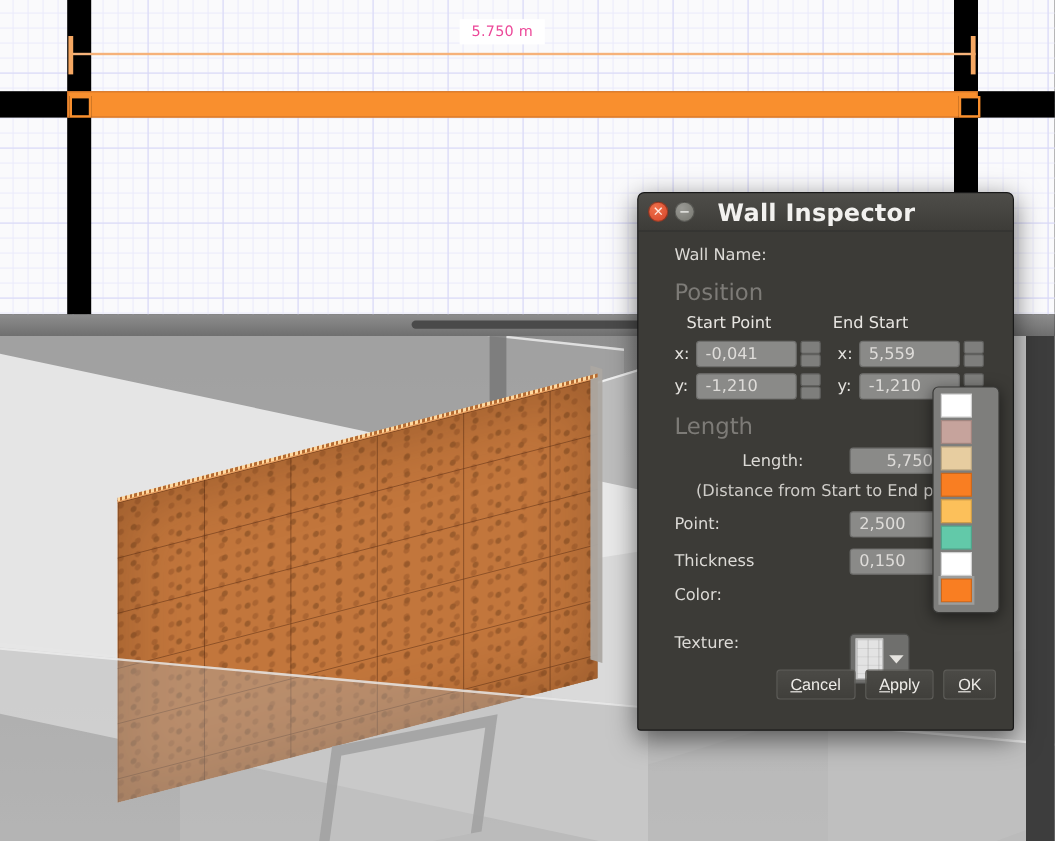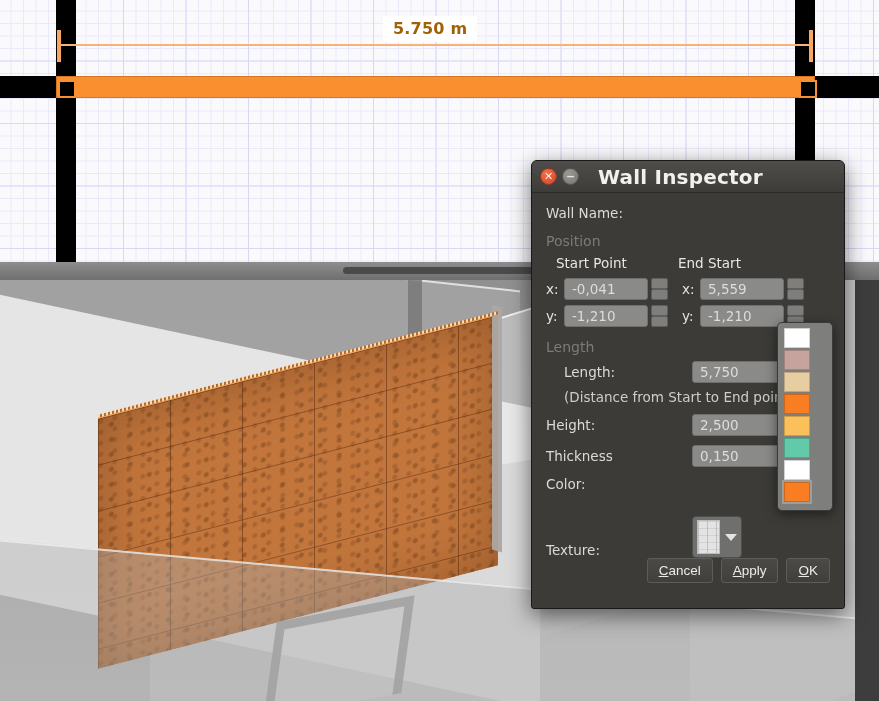--- a/index.html
+++ b/index.html
@@ -39,24 +39,23 @@
   #handle-end{left:799px;}
 
   #dim-line{
     position:absolute;left:58px;top:44px;width:755px;height:2px;background:#f6b27a;
   }
   .dim-tick{position:absolute;width:4px;height:32px;background:#f6a863;top:30px;}
   #dim-tick-left{left:57px;}
   #dim-tick-right{left:809px;}
   #dim-label{
     position:absolute;left:383px;top:16px;
-    background:#ffffff;color:#a16207;
-    font-size:16px;padding:3px 10px 4px 10px;white-space:nowrap;
+    background:#ffffff;color:#ec4899;
+    font-size:12px;padding:3px 10px 4px 10px;white-space:nowrap;
     letter-spacing:.2px;
-    font-weight:bold;
   }
 
   
   #splitter{
     position:absolute;left:0;top:262px;width:879px;height:18px;
     background:linear-gradient(to bottom,#8d8d8d 0%,#808080 45%,#6f6f6f 100%);
     border-bottom:1px solid #4a4a4a;
   }
   #splitter-grip{
     position:absolute;left:343px;top:5px;width:500px;height:7px;
@@ -171,24 +170,24 @@
     display:flex;align-items:center;justify-content:center;
     font-size:11px;line-height:1;color:#3a2f28;font-weight:bold;
     border:1px solid rgba(0,0,0,.35);
   }
   #btn-close{background:radial-gradient(circle at 35% 30%,#f0704a,#d5452a);color:#ffe9e0;}
   #btn-minimize{background:radial-gradient(circle at 35% 30%,#9a9a95,#76766f);color:#e4e4e0;}
   #window-title{
     margin-left:14px;color:#f2f1ef;font-size:20px;font-weight:bold;letter-spacing:.2px;
   }
 
-  #dialog-body{position:relative;padding:12px 14px 0 14px;height:404px;box-sizing:border-box;}
+  #dialog-body{position:relative;padding:12px 14px 0 30px;height:404px;box-sizing:border-box;}
 
   .lbl{color:#dcdad6;font-size:13.5px;}
-  .group-title{color:#7d7b77;font-size:14px;margin:12px 0 6px 0;}
+  .group-title{color:#7d7b77;font-size:19px;margin:12px 0 6px 0;}
   .col-head{color:#e8e6e2;font-size:13.5px;}
 
   .field{
     background:#8a8a88;border:1px solid #6f6f6d;border-radius:3px;
     color:#dedcd9;font-size:13.5px;padding:3px 7px;box-sizing:border-box;
     height:22px;line-height:15px;
   }
   .spinner{
     width:17px;height:22px;display:inline-flex;flex-direction:column;
     justify-content:space-between;margin-left:3px;vertical-align:top;
@@ -198,30 +197,30 @@
   }
 
   #pos-grid{margin-top:2px;}
   .pos-row{display:flex;align-items:center;margin-bottom:5px;}
   .pos-row .axis{color:#e4e2de;font-size:13.5px;width:18px;}
   .pos-row .field{width:84px;}
   .pos-gap{width:14px;}
   #headrow{display:flex;margin:2px 0 7px 10px;}
   #headrow .col-head:first-child{width:122px;}
 
-  .lenrow{display:flex;align-items:center;margin-left:18px;}
+  .lenrow{display:flex;align-items:center;margin-left:18px;text-align:center;}
   .lenrow .lbl{width:128px;}
   .lenrow .field{width:100px;}
   #hint{color:#cfcdc9;font-size:13.5px;margin:6px 0 0 18px;white-space:nowrap;}
 
   .propline{display:flex;align-items:center;margin-top:9px;}
   .propline .lbl{width:146px;}
   .propline .field{width:100px;}
 
-  #texture-row{display:flex;align-items:flex-end;margin-top:24px;}
+  #texture-row{display:flex;align-items:flex-start;margin-top:24px;}
   #texture-row .lbl{width:146px;}
   #texture-btn{
     width:50px;height:42px;background:#6f6f6d;border:1px solid #4e4e4c;border-radius:4px;
     display:flex;align-items:center;padding:0 4px;box-sizing:border-box;
   }
   #texture-swatch{
     width:28px;height:32px;
     background-color:#e3e3e3;
     background-image:
       linear-gradient(to right,rgba(150,150,150,.45) 1px,transparent 1px),
@@ -347,21 +346,21 @@
 
     <div class="group-title">Length</div>
 
     <div class="lenrow">
       <span class="lbl">Length:</span>
       <span class="field">5,750</span>
     </div>
     <div id="hint">(Distance from Start to End point)</div>
 
     <div class="propline">
-      <span class="lbl">Height:</span>
+      <span class="lbl">Point:</span>
       <span class="field">2,500</span>
     </div>
 
     <div class="propline">
       <span class="lbl">Thickness</span>
       <span class="field">0,150</span>
     </div>
 
     <div class="propline">
       <span class="lbl">Color:</span>

